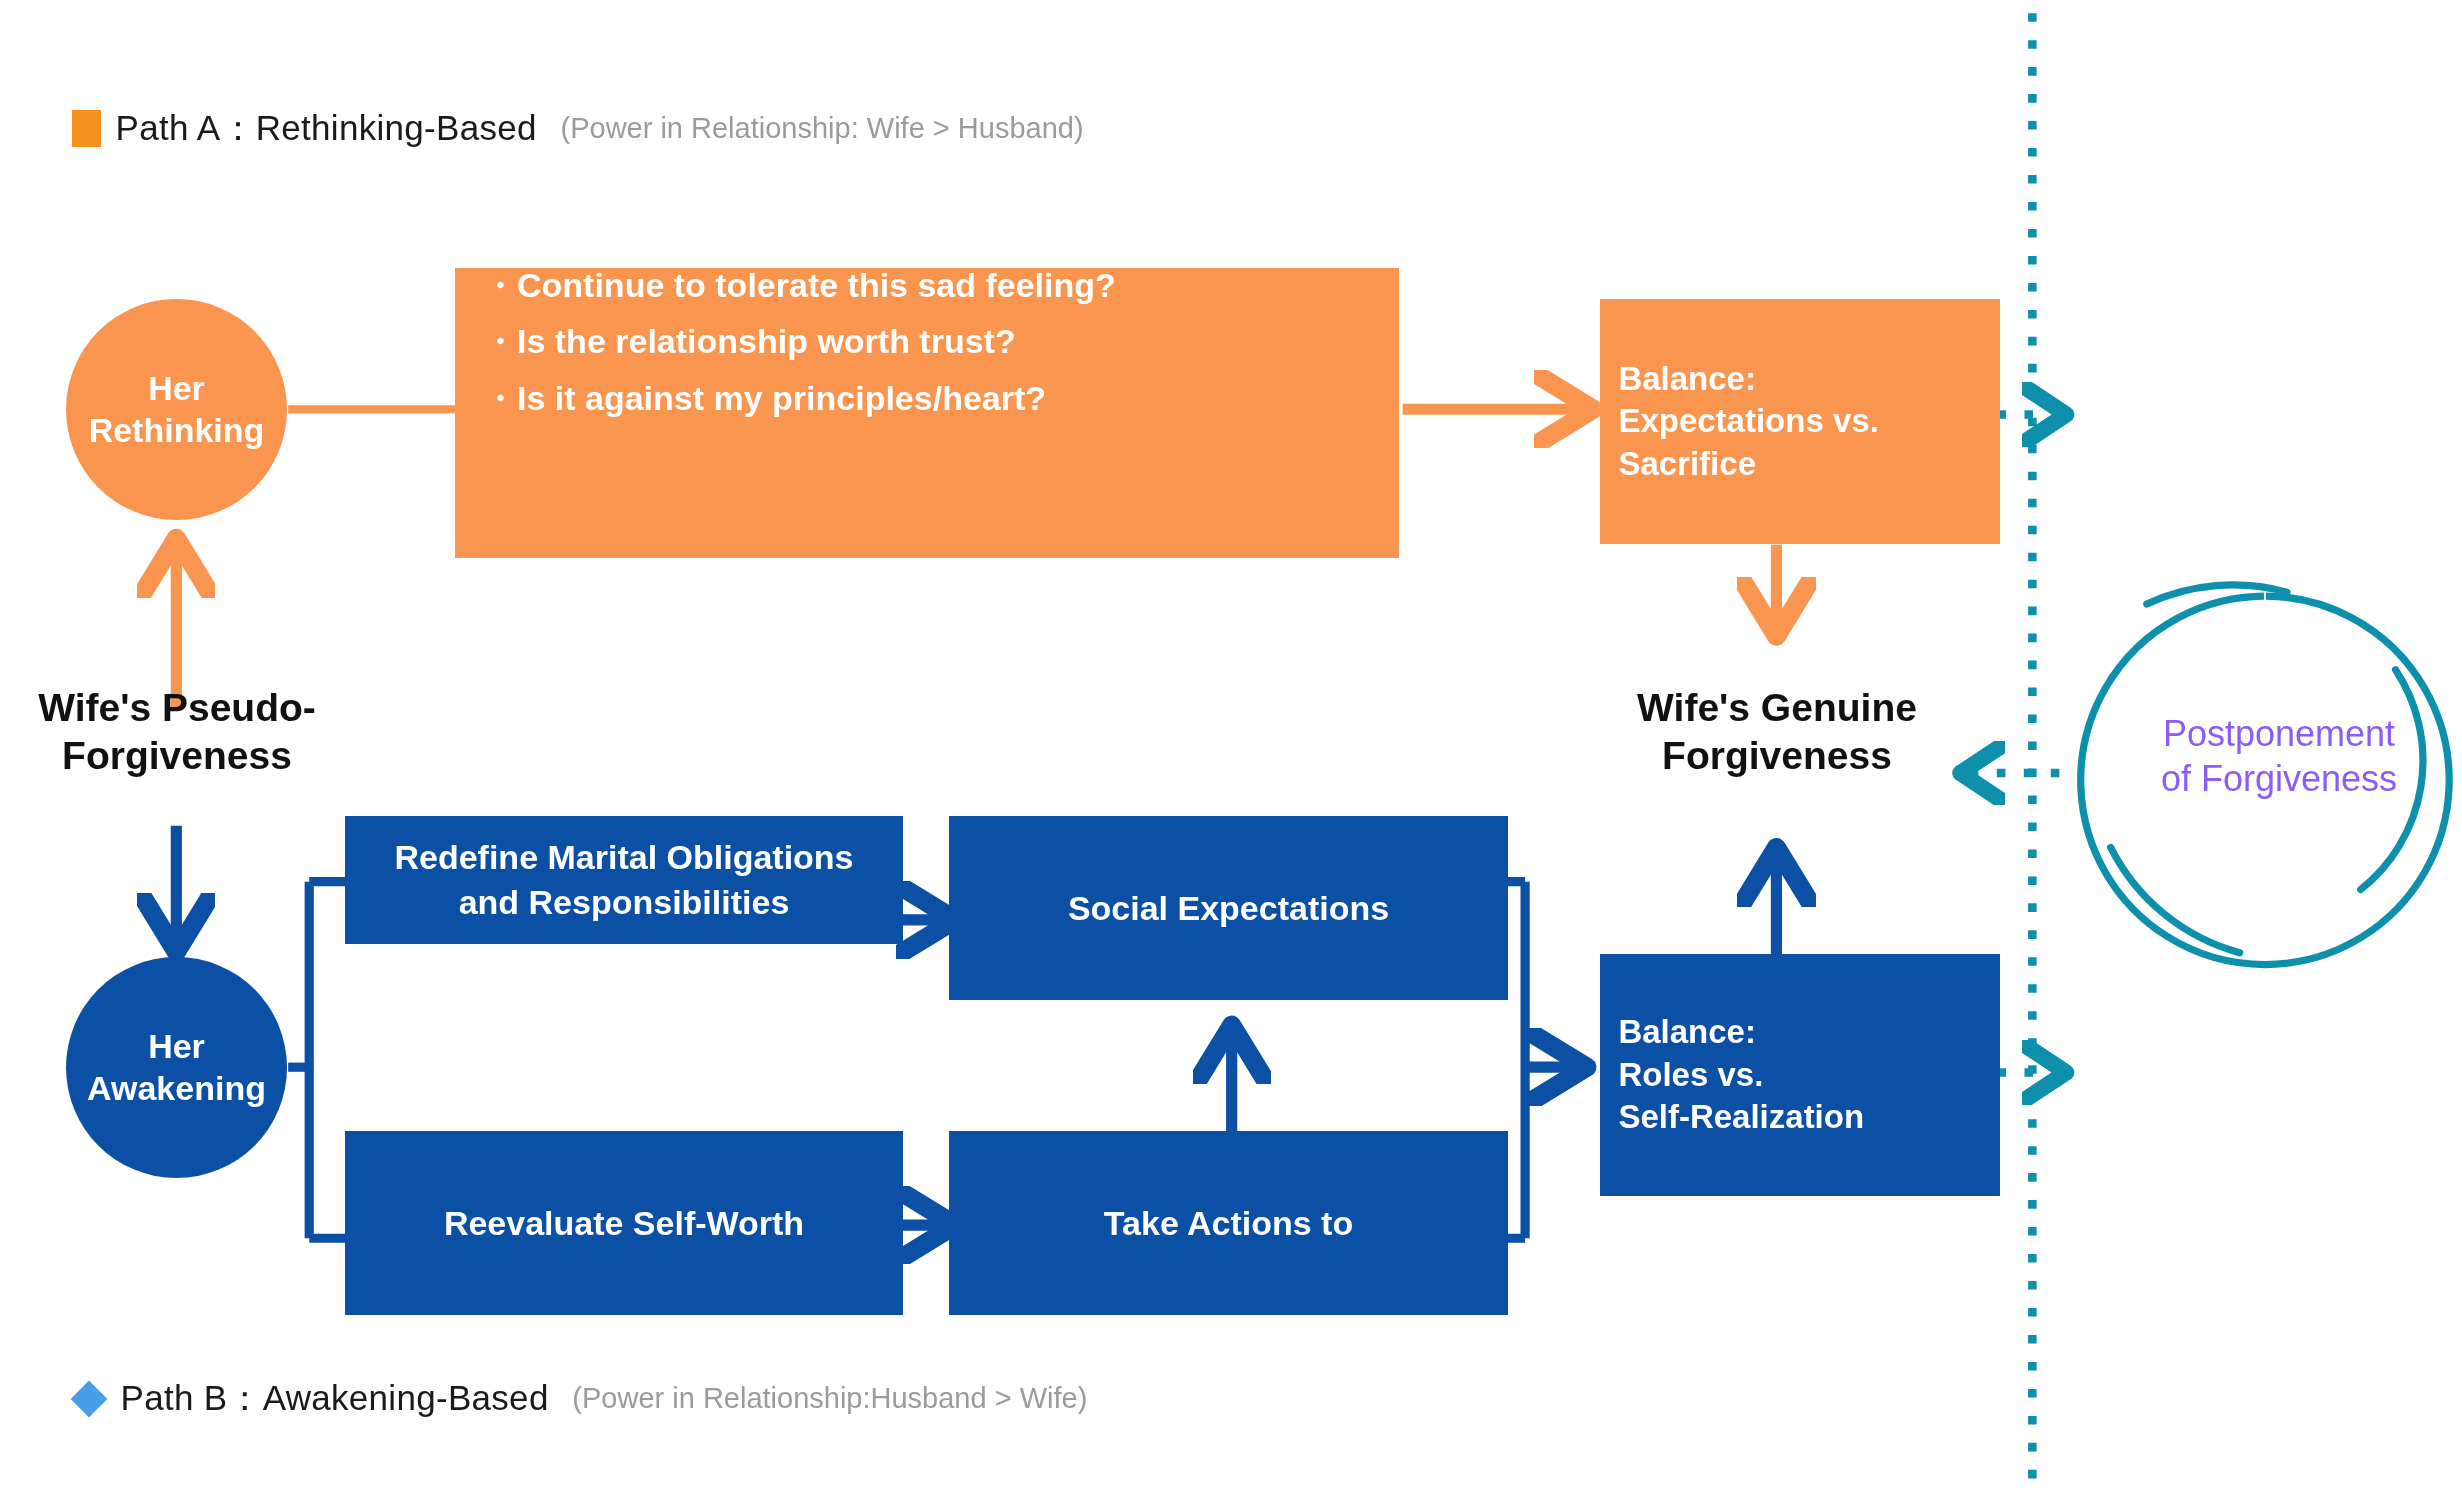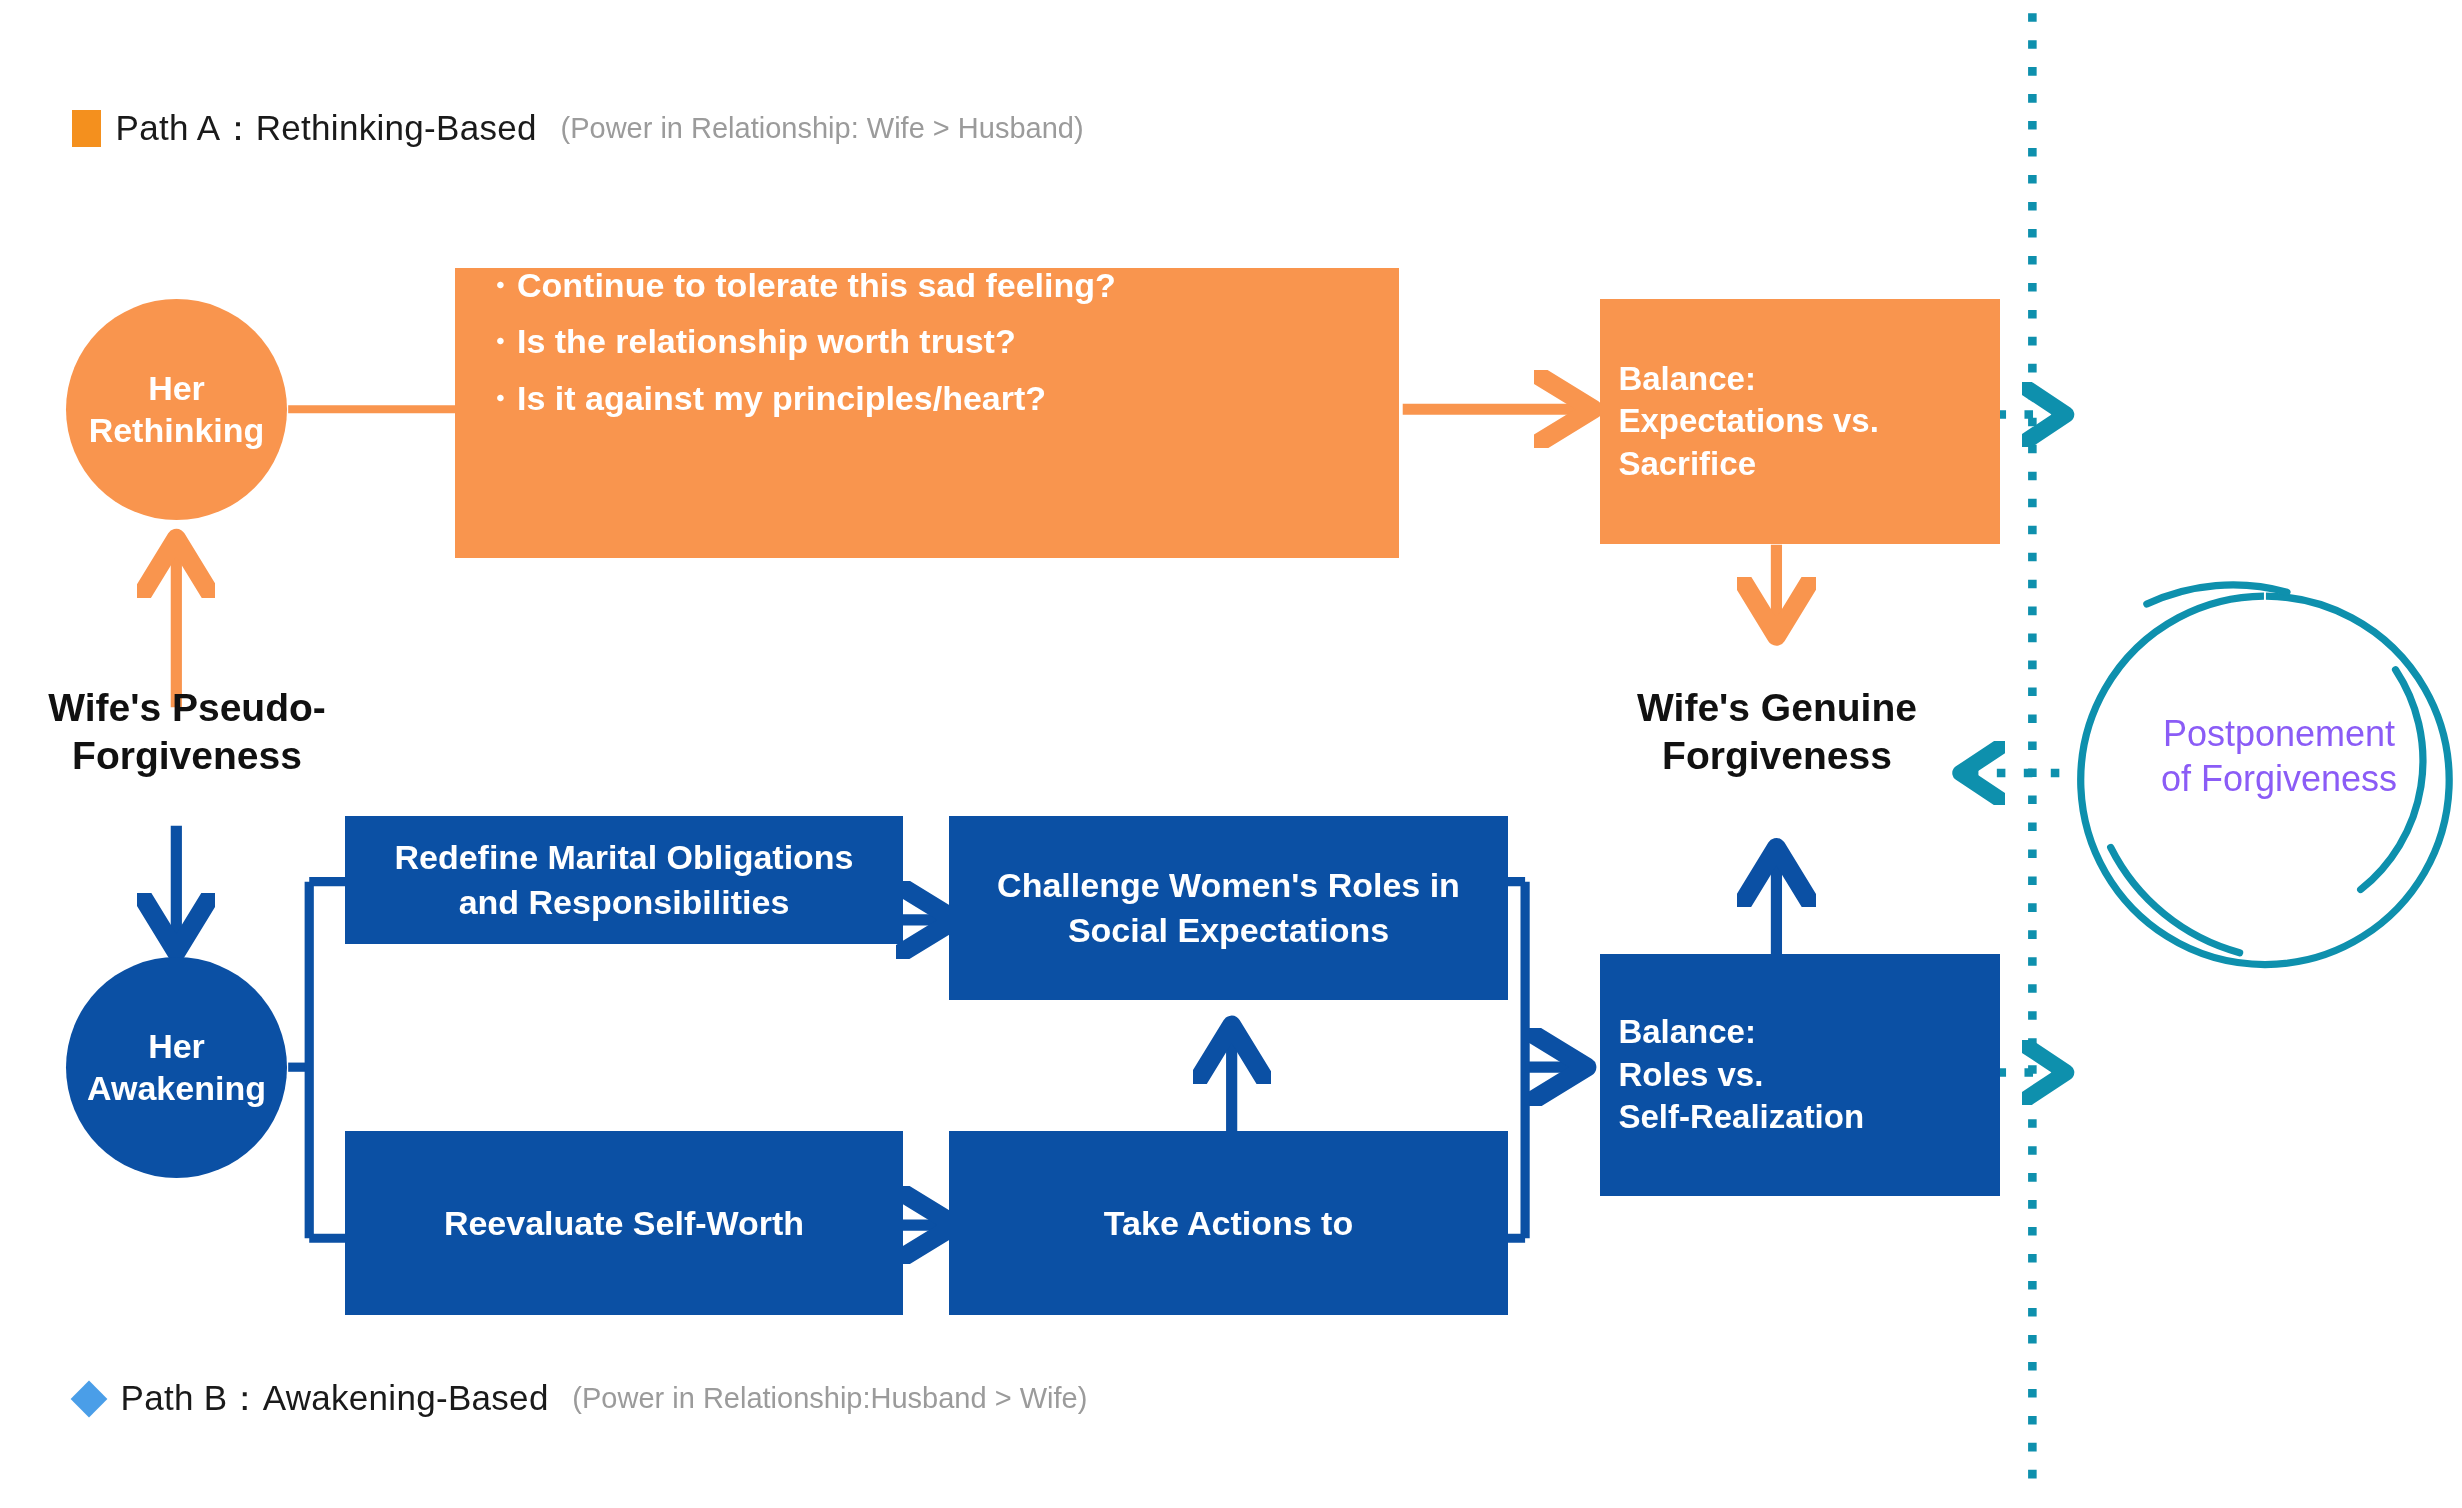--- a/index.html
+++ b/index.html
@@ -272,21 +272,21 @@
   </div>
 
   <div class="abs balance-orange" style="left:1600px; top:299px; width:363px; height:245px;">
     <div>
       <div>Balance:</div>
       <div>Expectations vs.</div>
       <div>Sacrifice</div>
     </div>
   </div>
 
-  <div class="abs node-label" style="left:16px; top:684px; width:342px;">
+  <div class="abs node-label" style="left:6px; top:684px; width:342px;">
     <div>Wife's Pseudo-</div>
     <div>Forgiveness</div>
   </div>
 
   <div class="abs node-label" style="left:1586px; top:684px; width:382px;">
     <div>Wife's Genuine</div>
     <div>Forgiveness</div>
   </div>
 
   <div class="abs circle-blue" style="left:66px; top:957px;">
@@ -298,21 +298,20 @@
 
   <div class="abs box-blue" style="left:345px; top:816px; width:558px; height:128px;">
     <div>
       <div>Redefine Marital Obligations</div>
       <div>and Responsibilities</div>
     </div>
   </div>
 
   <div class="abs box-blue" style="left:949px; top:816px; width:559px; height:184px;">
     <div>
-      <div>Challenge Women's Roles in</div>
       <div>Social Expectations</div>
     </div>
   </div>
 
   <div class="abs box-blue" style="left:345px; top:1131px; width:558px; height:184px;">
     <div>Reevaluate Self-Worth</div>
   </div>
 
   <div class="abs box-blue" style="left:949px; top:1131px; width:559px; height:184px;">
     <div>

